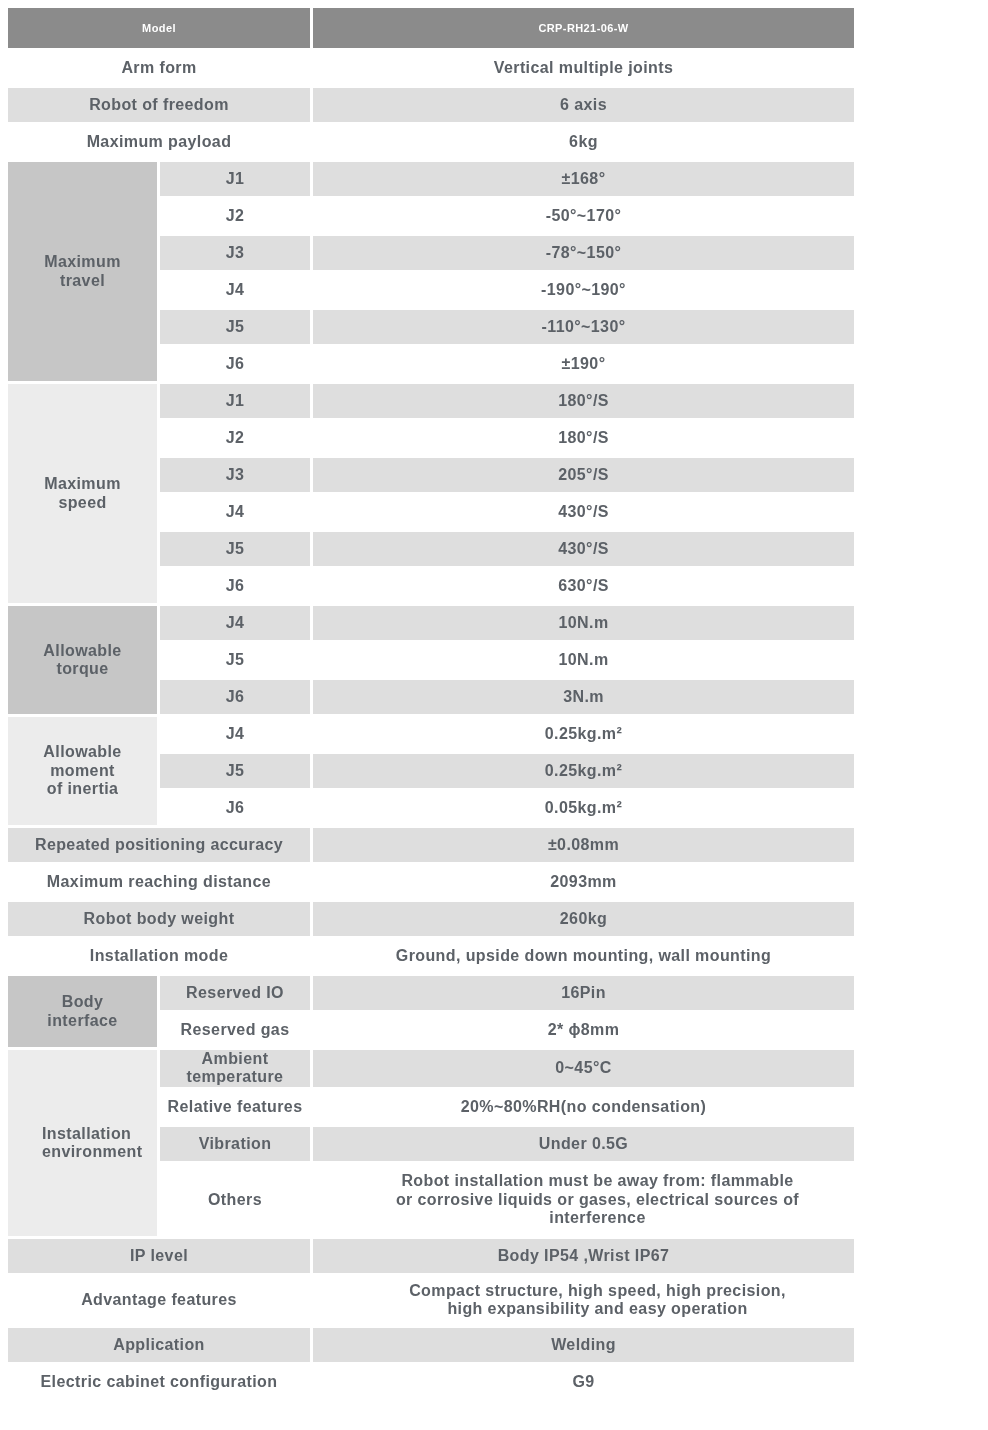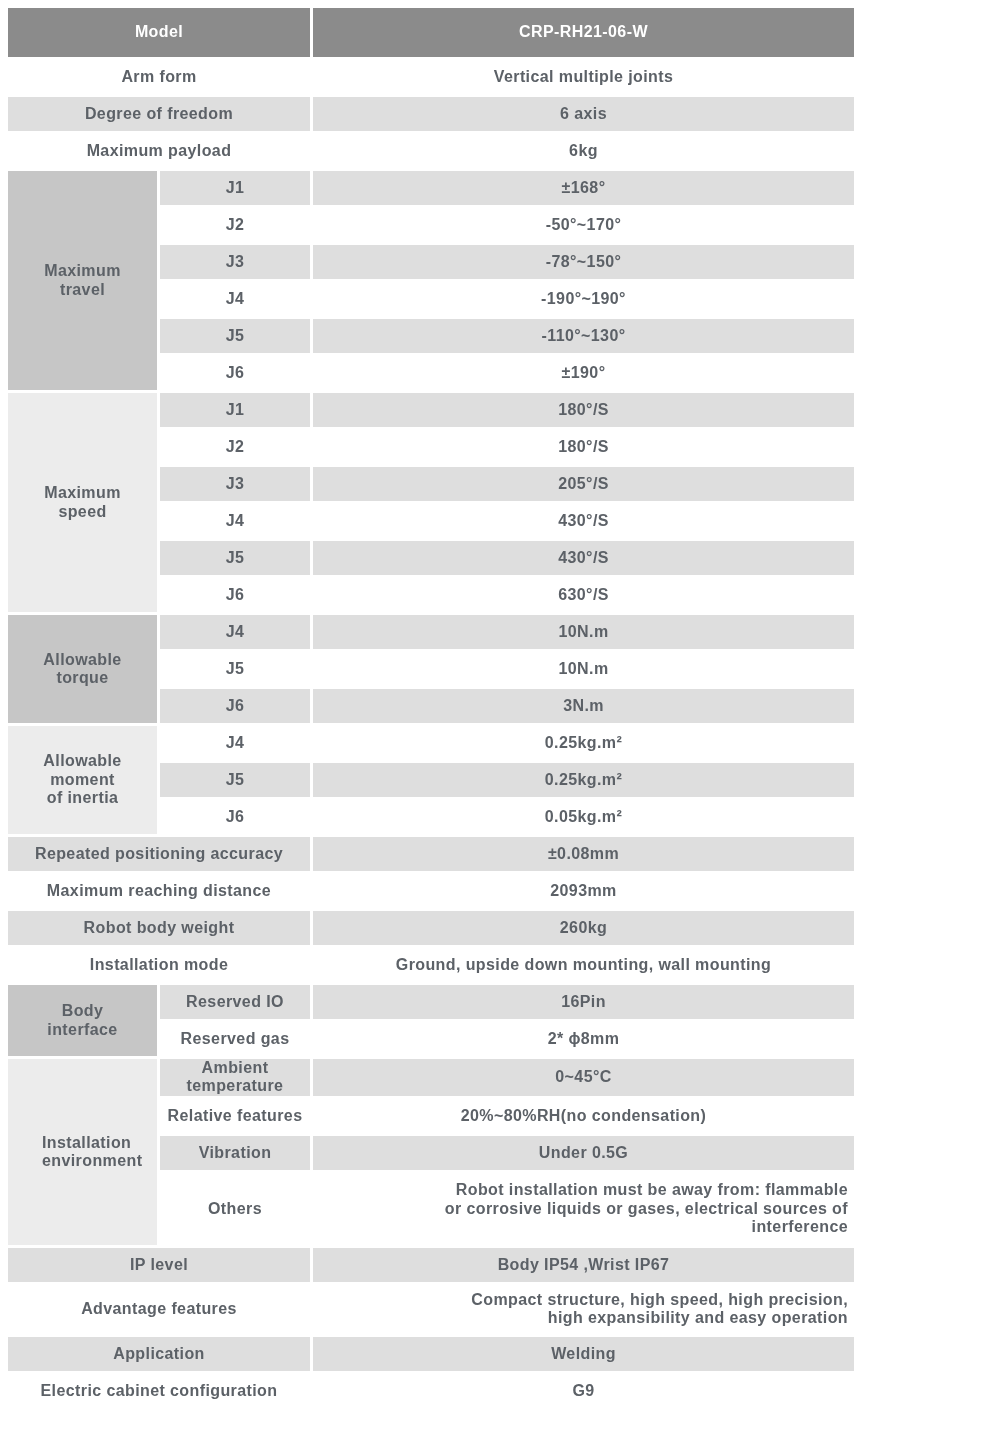--- a/index.html
+++ b/index.html
@@ -30,31 +30,31 @@
     text-align:center;
     vertical-align:middle;
     padding:0 6px;
     height:34px;
     line-height:1.15;
     overflow:hidden;
   }
   .spec th.head{
     background:var(--header_bg);
     color:var(--header_text);
-    height:49px;
-    font-size:16px;
+    height:40px;
+    font-size:11px;
   }
   tr.gray > td{ background:var(--stripe_bg); }
   tr.white > td{ background:transparent; }
   table.spec td.gdark{ background:var(--group_dark_bg); }
   table.spec td.glight{ background:var(--group_light_bg); }
   table.spec td.grouplbl{ padding:0 34px; }
   table.spec td.tall{ height:72px; }
   table.spec td.tall2{ height:49px;text-align:center; }
-  table.spec td.leftval{ text-align:right; padding-left:34px; }
+  table.spec td.leftval{ text-align:center; padding-left:34px; }
   .spec td div{ white-space:nowrap; }
 </style>
 </head>
 <body>
 
 <table class="spec">
   <colgroup>
     <col style="width:149px">
     <col style="width:150px">
     <col style="width:541px">
@@ -64,21 +64,21 @@
       <tr>
     <th class="head" colspan="2">Model</th>
     <th class="head">CRP-RH21-06-W</th>
   </tr>
 
   <tr class="white">
     <td colspan="2">Arm form</td>
     <td>Vertical multiple joints</td>
   </tr>
   <tr class="gray">
-    <td colspan="2">Degree of freedom</td>
+    <td colspan="2">Robot of freedom</td>
     <td>6 axis</td>
   </tr>
   <tr class="white">
     <td colspan="2">Maximum payload</td>
     <td>6kg</td>
   </tr>
 
   <tr class="gray">
     <td class="gdark grouplbl" rowspan="6">Maximum travel</td>
     <td>J1</td>

